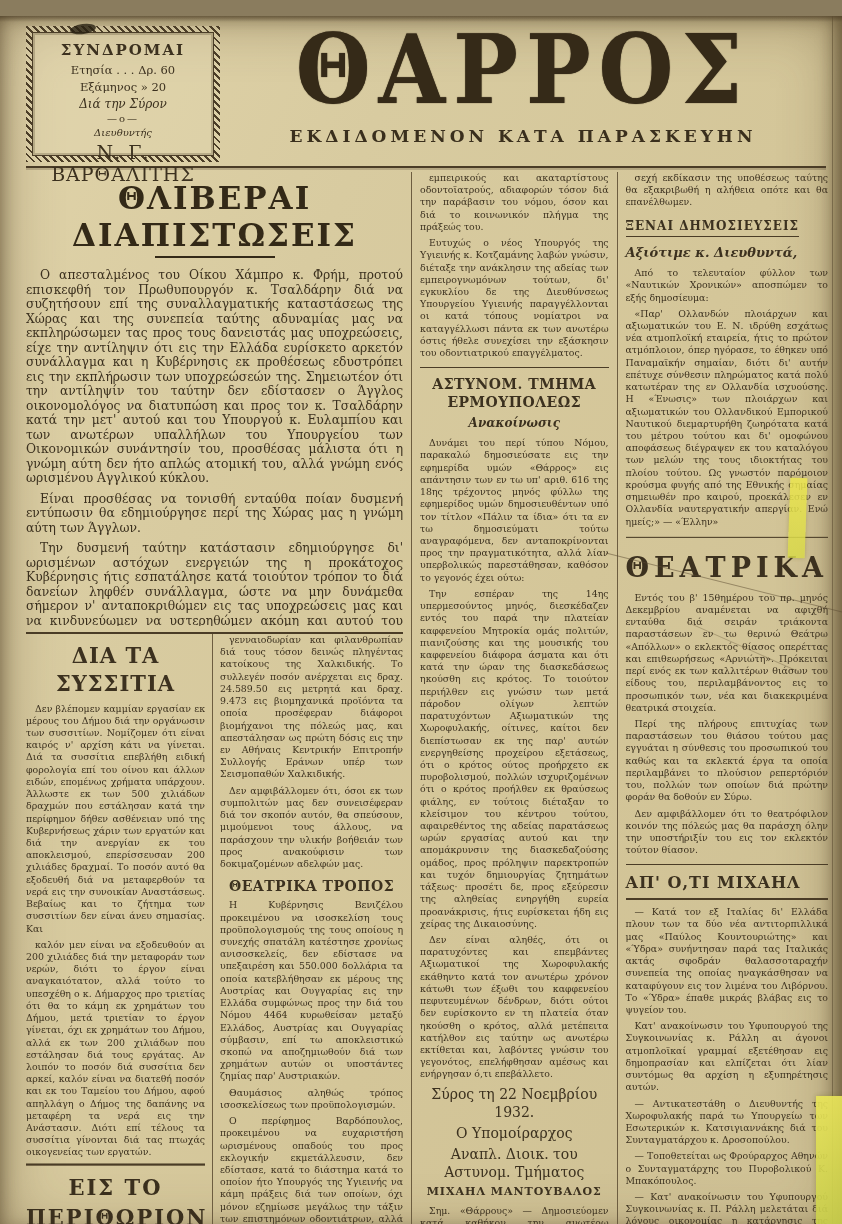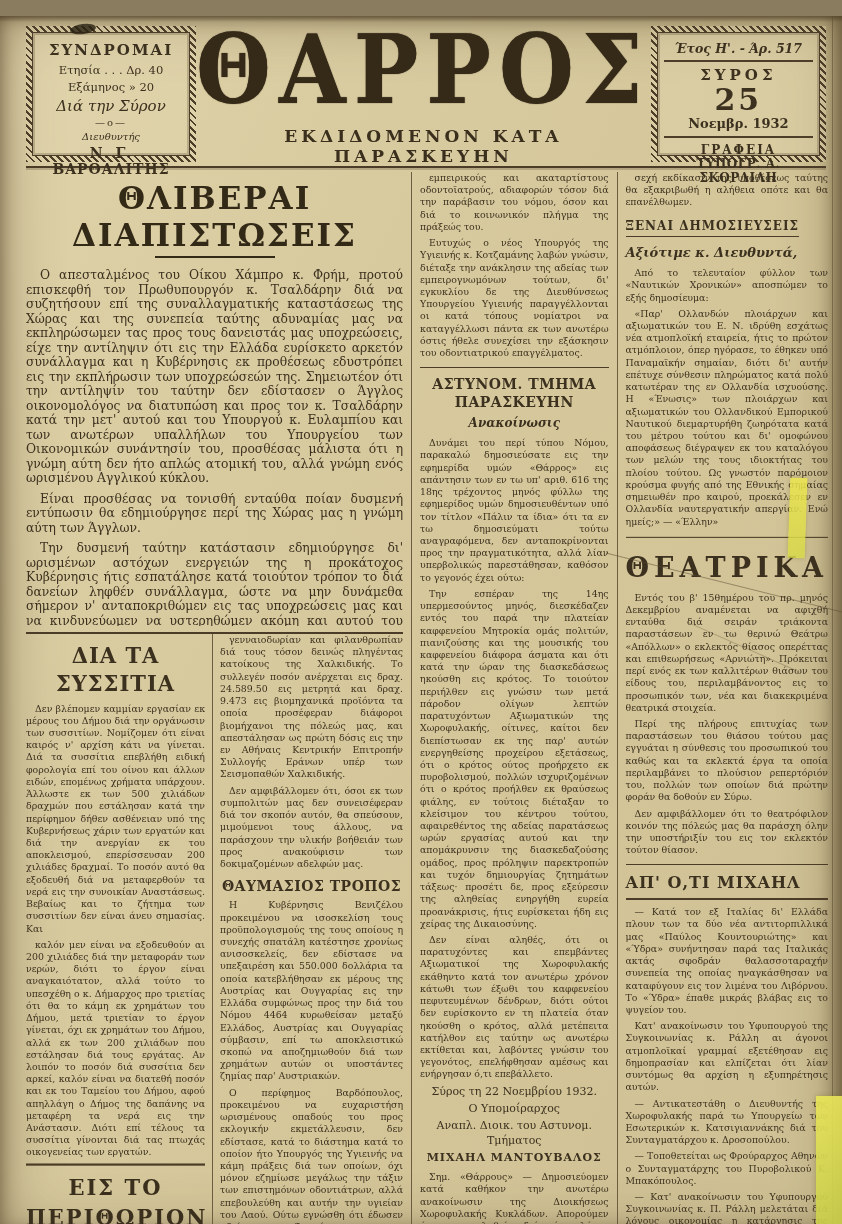--- a/index.html
+++ b/index.html
@@ -12,24 +12,24 @@
   
   .hdr{display:flex;align-items:stretch;padding:10px 16px 0 26px;height:136px;}
   .ornate{border:6px solid transparent;
     border-image:repeating-linear-gradient(45deg,#4c3e28 0 2px,rgba(76,62,40,0) 2px 5px) 6;
     background:rgba(226,216,178,.35);}
   .obox-inner{border:1px solid #4c3e28;box-shadow:inset 0 0 0 2px rgba(76,62,40,.25);
     height:100%;box-sizing:border-box;text-align:center;padding:6px 6px;}
   .subbox{width:182px;}
   .subbox .t1{font-weight:bold;font-size:15px;letter-spacing:2px;margin:2px 0 4px;}
   .subbox .ln{font-size:11.5px;margin:3px 0;}
-  .subbox .it{font-style:italic;font-size:15px;}
+  .subbox .it{font-style:italic;font-size:12px;}
   .subbox .dv{font-size:10px;letter-spacing:2px;margin:2px 0;}
   .subbox .dir{font-style:italic;font-size:10px;margin-top:3px;}
-  .subbox .nm{font-weight:bold;font-size:14px;letter-spacing:1px;margin-top:3px;}
+  .subbox .nm{font-weight:normal;font-size:19px;letter-spacing:1px;margin-top:3px;}
   .mast{flex:1;text-align:center;padding-top:2px;}
   .mast .title{font-size:86px;line-height:.95;font-weight:bold;letter-spacing:8px;
     transform:scaleY(1.12);color:#352a18;text-shadow:0 0 1px #352a18;white-space:nowrap;}
   .mast .subt{font-size:17px;font-weight:bold;letter-spacing:4px;margin-top:16px;color:#3a2f1d;}
   .issuebox{width:188px;}
   .issuebox .et{font-style:italic;font-weight:bold;font-size:12.5px;border-bottom:2px solid #4c3e28;padding:2px 0 4px;}
   .issuebox .city{font-weight:bold;font-size:15px;letter-spacing:4px;margin-top:4px;}
   .issuebox .day{font-weight:bold;font-size:30px;line-height:1;letter-spacing:3px;margin:1px 0;}
   .issuebox .mon{font-weight:bold;font-size:13px;border-bottom:2px solid #4c3e28;padding-bottom:5px;}
   .issuebox .gr1{font-weight:bold;font-size:12px;letter-spacing:2px;margin-top:5px;}
@@ -48,21 +48,21 @@
   .subcols{display:flex;border-top:2px solid #4a3c26;margin-top:6px;height:660px;overflow:hidden;}
   .c1{width:186px;padding-right:7px;box-sizing:border-box;}
   .c2{flex:1;padding-left:7px;box-sizing:border-box;}
   .bodytxt{font-size:9.4px;line-height:1.3;text-align:justify;}
   .bodytxt p{margin:0 0 4px;text-indent:9px;}
   .h-med{font-size:21px;font-weight:bold;text-align:center;letter-spacing:1px;margin:8px 0 6px;transform:scaleY(1.05);}
   .banner{font-size:21px;font-weight:bold;text-align:center;letter-spacing:2px;border-top:2px solid #4a3c26;border-bottom:2px solid #4a3c26;padding:6px 0;margin:8px 0 6px;color:#3a2f1d;transform:scaleY(1.1);}
   .h-subc{font-size:14px;font-weight:bold;text-align:center;margin:7px 0 4px;letter-spacing:.5px;}
   .h-rule-above{border-top:1px solid #4a3c26;padding-top:7px;margin-top:8px;}
   .h-anak{font-style:italic;font-weight:bold;text-align:center;font-size:12px;margin:2px 0 6px;}
-  .sigline{text-align:center;font-size:11px;margin:3px 0;}
+  .sigline{text-align:center;font-size:14px;margin:3px 0;}
   .signame{text-align:center;font-weight:bold;font-size:11px;letter-spacing:1px;margin:2px 0 6px;}
   .h-small{font-weight:bold;font-size:12px;letter-spacing:1px;border-bottom:1px solid #4a3c26;display:inline-block;padding-bottom:2px;margin:6px 0 6px;}
   .salute{font-style:italic;font-weight:bold;font-size:13px;margin:2px 0 5px;}
   .h-theatre{font-size:27px;font-weight:bold;text-align:center;letter-spacing:5px;margin:10px 0 8px;border-top:1px solid #4a3c26;padding-top:10px;transform:scaleY(1.05);}
   .h-diavazo{font-size:16px;font-weight:bold;letter-spacing:1px;border-top:1px solid #4a3c26;border-bottom:2px solid #4a3c26;padding:8px 0 4px;margin:8px 0 6px;display:block;}
   
   .foldline{position:absolute;top:0;right:9px;width:1px;height:100%;background:rgba(90,74,48,.55);}
   .crease1{position:absolute;top:568px;right:-20px;width:260px;height:1px;background:rgba(90,74,48,.5);transform:rotate(14deg);}
   .crease2{position:absolute;top:630px;right:40px;width:120px;height:1px;background:rgba(90,74,48,.35);transform:rotate(24deg);}
   .tape1{position:absolute;top:462px;right:36px;width:17px;height:80px;background:linear-gradient(#ece64e,#d8d94a);opacity:.85;transform:rotate(2deg);box-shadow:0 0 4px rgba(120,110,20,.4);}
@@ -74,44 +74,34 @@
 <body>
 
 <div class="page">
   <div class="edge-top"></div>
   <div class="smudge"></div>
 
   <div class="hdr">
     <div class="ornate subbox">
       <div class="obox-inner">
         <div class="t1">ΣΥΝΔΡΟΜΑΙ</div>
-        <div class="ln">Ετησία . . .  Δρ. 40</div>
+        <div class="ln">Ετησία . . .  Δρ. 60</div>
         <div class="ln">Εξάμηνος    »  20</div>
         <div class="it">Διά την Σύρον</div>
         <div class="dv">—ο—</div>
         <div class="dir">Διευθυντής</div>
         <div class="nm">Ν. Γ. ΒΑΡΘΑΛΙΤΗΣ</div>
       </div>
     </div>
 
     <div class="mast">
       <div class="title ink">ΘΑΡΡΟΣ</div>
       <div class="subt">ΕΚΔΙΔΟΜΕΝΟΝ ΚΑΤΑ ΠΑΡΑΣΚΕΥΗΝ</div>
     </div>
 
-    <div class="ornate issuebox">
-      <div class="obox-inner">
-        <div class="et">Έτος Η'. - Άρ. 517</div>
-        <div class="city">ΣΥΡΟΣ</div>
-        <div class="day">25</div>
-        <div class="mon">Νοεμβρ. 1932</div>
-        <div class="gr1">ΓΡΑΦΕΙΑ</div>
-        <div class="gr2">ΤΥΠΟΓΡ. Α. ΣΚΟΡΔΙΛΗ</div>
-      </div>
-    </div>
   </div>
   <div class="hrule"></div>
 
   <div class="bodywrap">
 
     <div class="lefthalf">
       <div class="headline">ΘΛΙΒΕΡΑΙ ΔΙΑΠΙΣΤΩΣΕΙΣ</div>
       <div class="headline-rule"></div>
       <div class="leadbody">
         <p>Ο απεσταλμένος του Οίκου Χάμπρο κ. Φρήμ, προτού επισκεφθή τον Πρωθυπουργόν κ. Τσαλδάρην διά να συζητήσουν επί της συναλλαγματικής καταστάσεως της Χώρας και της συνεπεία ταύτης αδυναμίας μας να εκπληρώσωμεν τας προς τους δανειστάς μας υποχρεώσεις, είχε την αντίληψιν ότι εις την Ελλάδα ευρίσκετο αρκετόν συνάλλαγμα και η Κυβέρνησις εκ προθέσεως εδυστρόπει εις την εκπλήρωσιν των υποχρεώσεών της. Σημειωτέον ότι την αντίληψίν του ταύτην δεν εδίστασεν ο Άγγλος οικονομολόγος να διατυπώση και προς τον κ. Τσαλδάρην κατά την μετ' αυτού και του Υπουργού κ. Ευλαμπίου και των ανωτέρων υπαλλήλων του Υπουργείου των Οικονομικών συνάντησίν του, προσθέσας μάλιστα ότι η γνώμη αύτη δεν ήτο απλώς ατομική του, αλλά γνώμη ενός ωρισμένου Αγγλικού κύκλου.</p>
@@ -125,33 +115,34 @@
           <div class="h-med">ΔΙΑ ΤΑ ΣΥΣΣΙΤΙΑ</div>
           <p>Δεν βλέπομεν καμμίαν εργασίαν εκ μέρους του Δήμου διά την οργάνωσιν των συσσιτίων. Νομίζομεν ότι είναι καιρός ν' αρχίση κάτι να γίνεται. Διά τα συσσίτια επεβλήθη ειδική φορολογία επί του οίνου και άλλων ειδών, επομένως χρήματα υπάρχουν. Άλλωστε εκ των 500 χιλιάδων δραχμών που εστάλησαν κατά την περίφημον δήθεν ασθένειαν υπό της Κυβερνήσεως χάριν των εργατών και διά την ανεργίαν εκ του αποκλεισμού, επερίσσευσαν 200 χιλιάδες δραχμαί. Το ποσόν αυτό θα εξοδευθή διά να μεταφερθούν τα νερά εις την συνοικίαν Αναστάσεως. Βεβαίως και το ζήτημα των συσσιτίων δεν είναι άνευ σημασίας. Και</p>
           <p>καλόν μεν είναι να εξοδευθούν αι 200 χιλιάδες διά την μεταφοράν των νερών, διότι το έργον είναι αναγκαιότατον, αλλά τούτο το υπεσχέθη ο κ. Δήμαρχος προ τριετίας ότι θα το κάμη εκ χρημάτων του Δήμου, μετά τριετίαν το έργον γίνεται, όχι εκ χρημάτων του Δήμου, αλλά εκ των 200 χιλιάδων που εστάλησαν διά τους εργάτας. Αν λοιπόν το ποσόν διά συσσίτια δεν αρκεί, καλόν είναι να διατεθή ποσόν και εκ του Ταμείου του Δήμου, αφού απηλλάγη ο Δήμος της δαπάνης να μεταφέρη τα νερά εις την Ανάστασιν. Διότι επί τέλους τα συσσίτια γίνονται διά τας πτωχάς οικογενείας των εργατών.</p>
           <div class="banner">ΕΙΣ ΤΟ ΠΕΡΙΘΩΡΙΟΝ</div>
 
         </div>
         <div class="colrule"></div>
         <div class="c2 bodytxt">
           <p>γενναιοδωρίαν και φιλανθρωπίαν διά τους τόσον δεινώς πληγέντας κατοίκους της Χαλκιδικής. Το συλλεγέν ποσόν ανέρχεται εις δραχ. 24.589.50 εις μετρητά και δραχ. 9.473 εις βιομηχανικά προϊόντα τα οποία προσέφεραν διάφοροι βιομήχανοι της πόλεώς μας, και απεστάλησαν ως πρώτη δόσις εις την εν Αθήναις Κεντρικήν Επιτροπήν Συλλογής Εράνων υπέρ των Σεισμοπαθών Χαλκιδικής.</p>
           <p>Δεν αμφιβάλλομεν ότι, όσοι εκ των συμπολιτών μας δεν συνεισέφεραν διά τον σκοπόν αυτόν, θα σπεύσουν, μιμούμενοι τους άλλους, να παράσχουν την υλικήν βοήθειάν των προς ανακούφισιν των δοκιμαζομένων αδελφών μας.</p>
-          <div class="h-subc">ΘΑΥΜΑΣΙΟΣ ΤΡΟΠΟΣ</div>
+          <div class="h-subc">ΘΕΑΤΡΙΚΑ ΤΡΟΠΟΣ</div>
           <p>Η Κυβέρνησις Βενιζέλου προκειμένου να ισοσκελίση τους προϋπολογισμούς της τους οποίους η συνεχής σπατάλη κατέστησε χρονίως ανισοσκελείς, δεν εδίστασε να υπεξαιρέση και 550.000 δολλάρια τα οποία κατεβλήθησαν εκ μέρους της Αυστρίας και Ουγγαρίας εις την Ελλάδα συμφώνως προς την διά του Νόμου 4464 κυρωθείσαν μεταξύ Ελλάδος, Αυστρίας και Ουγγαρίας σύμβασιν, επί τω αποκλειστικώ σκοπώ να αποζημιωθούν διά των χρημάτων αυτών οι υποστάντες ζημίας παρ' Αυστριακών.</p>
+          <p>Θαυμάσιος αληθώς τρόπος ισοσκελίσεως των προϋπολογισμών.</p>
           <p>Ο περίφημος Βαρδόπουλος, προκειμένου να ευχαριστήση ωρισμένους οπαδούς του προς εκλογικήν εκμετάλλευσιν, δεν εδίστασε, κατά το διάστημα κατά το οποίον ήτο Υπουργός της Υγιεινής να κάμη πράξεις διά των οποίων, όχι μόνον εζημίωσε μεγάλως την τάξιν των επιστημόνων οδοντιάτρων, αλλά επεβουλεύθη και αυτήν την υγιείαν του Λαού. Ούτω εγνώσθη ότι έδωσεν αδείας εξασκήσεως του οδοντοϊατρικού επαγγέλματος εις 73</p>
         </div>
       </div>
     </div>
 
     <div class="colrule"></div>
 
     <div class="c3 bodytxt">
       <p>εμπειρικούς και ακαταρτίστους οδοντοϊατρούς, αδιαφορών τόσον διά την παράβασιν του νόμου, όσον και διά το κοινωνικόν πλήγμα της πράξεώς του.</p>
       <p>Ευτυχώς ο νέος Υπουργός της Υγιεινής κ. Κοτζαμάνης λαβών γνώσιν, διέταξε την ανάκλησιν της αδείας των εμπειρογνωμόνων τούτων, δι' εγκυκλίου δε της Διευθύνσεως Υπουργείου Υγιεινής παραγγέλλονται οι κατά τόπους νομίατροι να καταγγέλλωσι πάντα εκ των ανωτέρω όστις ήθελε συνεχίσει την εξάσκησιν του οδοντιατρικού επαγγέλματος.</p>
-      <div class="h-subc h-rule-above">ΑΣΤΥΝΟΜ. ΤΜΗΜΑ ΠΑΡΑΣΚΕΥΗΝ</div>
+      <div class="h-subc h-rule-above">ΑΣΤΥΝΟΜ. ΤΜΗΜΑ ΕΡΜΟΥΠΟΛΕΩΣ</div>
       <div class="h-anak">Ανακοίνωσις</div>
       <p>Δυνάμει του περί τύπου Νόμου, παρακαλώ δημοσιεύσατε εις την εφημερίδα υμών «Θάρρος» εις απάντησιν των εν τω υπ' αριθ. 616 της 18ης τρέχοντος μηνός φύλλω της εφημερίδος υμών δημοσιευθέντων υπό τον τίτλον «Πάλιν τα ίδια» ότι τα εν τω δημοσιεύματι τούτω αναγραφόμενα, δεν ανταποκρίνονται προς την πραγματικότητα, αλλά λίαν υπερβολικώς παρεστάθησαν, καθόσον το γεγονός έχει ούτω:</p>
       <p>Την εσπέραν της 14ης υπερμεσούντος μηνός, διεσκέδαζεν εντός του παρά την πλατείαν καφφενείου Μητροκία ομάς πολιτών, πιανιζούσης και της μουσικής του καφφενείου διάφορα άσματα και ότι κατά την ώραν της διασκεδάσεως ηκούσθη εις κρότος. Το τοιούτον περιήλθεν εις γνώσιν των μετά πάροδον ολίγων λεπτών παρατυχόντων Αξιωματικών της Χωροφυλακής, οίτινες, καίτοι δεν διεπίστωσαν εκ της παρ' αυτών ενεργηθείσης προχείρου εξετάσεως, ότι ο κρότος ούτος προήρχετο εκ πυροβολισμού, πολλών ισχυριζομένων ότι ο κρότος προήλθεν εκ θραύσεως φιάλης, εν τούτοις διέταξαν το κλείσιμον του κέντρου τούτου, αφαιρεθέντος της αδείας παρατάσεως ωρών εργασίας αυτού και την απομάκρυνσιν της διασκεδαζούσης ομάδος, προς πρόληψιν παρεκτροπών και τυχόν δημιουργίας ζητημάτων τάξεως· προσέτι δε, προς εξεύρεσιν της αληθείας ενηργήθη ευρεία προανάκρισις, ήτις ευρίσκεται ήδη εις χείρας της Δικαιοσύνης.</p>
       <p>Δεν είναι αληθές, ότι οι παρατυχόντες και επεμβάντες Αξιωματικοί της Χωροφυλακής εκάθηντο κατά τον ανωτέρω χρόνον κάτωθι των έξωθι του καφφενείου πεφυτευμένων δένδρων, διότι ούτοι δεν ευρίσκοντο εν τη πλατεία όταν ηκούσθη ο κρότος, αλλά μετέπειτα κατήλθον εις ταύτην ως ανωτέρω εκτίθεται και, λαβόντες γνώσιν του γεγονότος, επελήφθησαν αμέσως και ενήργησαν ό,τι επεβάλλετο.</p>
       <div class="sigline">Σύρος τη 22 Νοεμβρίου 1932.</div>
       <div class="sigline">Ο Υπομοίραρχος</div>
       <div class="sigline">Αναπλ. Διοικ. του Αστυνομ. Τμήματος</div>
       <div class="signame">ΜΙΧΑΗΛ ΜΑΝΤΟΥΒΑΛΟΣ</div>
       <p>Σημ. «Θάρρους» — Δημοσιεύομεν κατά καθήκον την ανωτέρω ανακοίνωσιν της Διοικήσεως Χωροφυλακής Κυκλάδων. Απορούμεν όμως τη αληθεία διά τίνα λόγον υπογράφει τούτο ως αναπληρωτής διοικητής ο κ. Μαντούβαλος και ουχί ο πραγματικός αναπληρωτής.</p>
 

